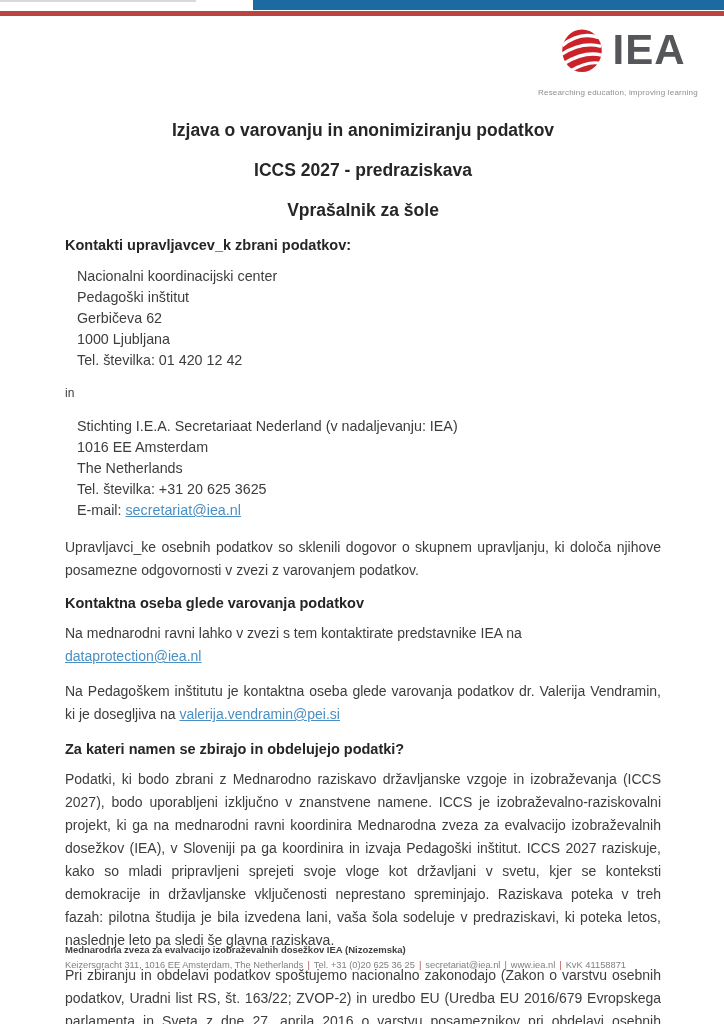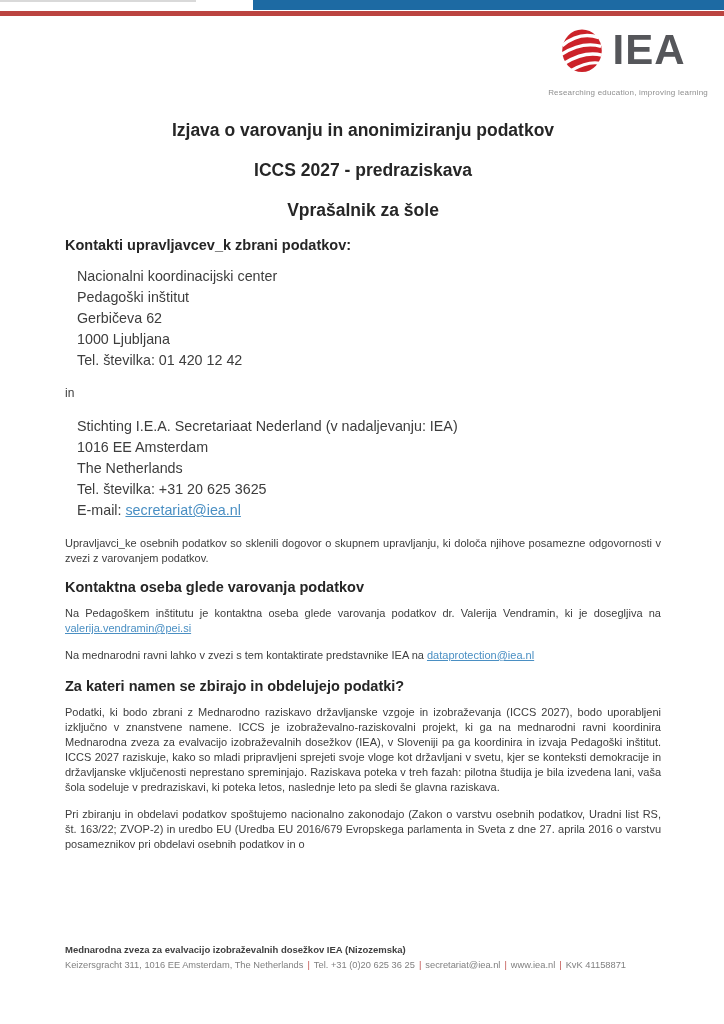--- a/index.html
+++ b/index.html
@@ -7,37 +7,37 @@
     width:724px;height:1024px;position:relative;background:#ffffff;
     font-family:"Liberation Sans","DejaVu Sans",sans-serif;
     color:#3d3d3d;overflow:hidden;
   }
   
   .bar-hairline{position:absolute;left:0;top:0;width:196px;height:2px;background:#d9d9d9;}
   .bar-blue{position:absolute;left:253px;right:0;top:0;height:10px;background:#1d6aa3;}
   .bar-red{position:absolute;left:0;right:0;top:11px;height:5px;background:#bb4440;}
 
   
-  .logo-block{position:absolute;top:26px;right:16px;width:170px;text-align:right;}
+  .logo-block{position:absolute;top:26px;right:16px;width:170px;text-align:left;}
   .logo-row{display:flex;align-items:center;justify-content:center;gap:8px;}
   .globe{display:inline-block;width:44px;height:48px;}
   .logo-text{font-size:42px;font-weight:bold;color:#55565a;letter-spacing:1px;line-height:48px;}
   .tagline{margin-top:14px;font-size:8px;color:#8f8f8f;letter-spacing:0.2px;white-space:nowrap;}
 
   
   .content{position:absolute;left:65px;top:118px;width:596px;}
   .title{font-size:17.5px;font-weight:bold;color:#262626;text-align:center;
          margin:0 0 16px;line-height:24px;}
   .title-last{margin-bottom:14px;}
   .h2{font-size:14.5px;font-weight:bold;color:#262626;margin:14px 0 10px;line-height:18px;}
   .h2-mid{margin:8px 0 10px;}
   .addr{font-size:14.3px;line-height:21px;margin:12px;}
   .addr div{white-space:nowrap;}
   .conj{font-size:12px;line-height:21px;margin:9px 0;}
-  .para{font-size:11px;line-height:15px;margin:0 0 12px;text-align:justify;color:#3d3d3d;}
+  .para{font-size:14px;line-height:23px;margin:0 0 12px;text-align:justify;color:#3d3d3d;}
   .para-first{margin-top:15px;}
   .plain{text-align:left;}
   a.link, .link{color:#4a8fc3;text-decoration:underline;cursor:pointer;}
 
   
   .footer{position:absolute;left:65px;right:60px;top:944px;}
   .footer-org{font-size:9.5px;font-weight:bold;color:#3f3f3f;margin-bottom:3px;line-height:12px;}
   .footer-line{font-size:9.3px;color:#808080;line-height:12px;white-space:nowrap;}
   .sep{color:#c0504d;margin:0 4px;}
 </style>
@@ -87,23 +87,23 @@
     <div>1016 EE Amsterdam</div>
     <div>The Netherlands</div>
     <div>Tel. številka: +31 20 625 3625</div>
     <div><span>E-mail: </span><a class="link">secretariat@iea.nl</a></div>
   </div>
 
   <p class="para para-first">Upravljavci_ke osebnih podatkov so sklenili dogovor o skupnem upravljanju, ki določa njihove posamezne odgovornosti v zvezi z varovanjem podatkov.</p>
 
   <h2 class="h2 h2-mid">Kontaktna oseba glede varovanja podatkov</h2>
 
+  <p class="para plain"><span>Na mednarodni ravni lahko v zvezi s tem kontaktirate predstavnike IEA na </span><a class="link">dataprotection@iea.nl</a></p>
+
   <p class="para"><span>Na Pedagoškem inštitutu je kontaktna oseba glede varovanja podatkov dr. Valerija Vendramin, ki je dosegljiva na </span><a class="link">valerija.vendramin@pei.si</a></p>
-
-  <p class="para plain"><span>Na mednarodni ravni lahko v zvezi s tem kontaktirate predstavnike IEA na </span><a class="link">dataprotection@iea.nl</a></p>
 
   <h2 class="h2">Za kateri namen se zbirajo in obdelujejo podatki?</h2>
 
   <p class="para">Podatki, ki bodo zbrani z Mednarodno raziskavo državljanske vzgoje in izobraževanja (ICCS 2027), bodo uporabljeni izključno v znanstvene namene. ICCS je izobraževalno-raziskovalni projekt, ki ga na mednarodni ravni koordinira Mednarodna zveza za evalvacijo izobraževalnih dosežkov (IEA), v Sloveniji pa ga koordinira in izvaja Pedagoški inštitut. ICCS 2027 raziskuje, kako so mladi pripravljeni sprejeti svoje vloge kot državljani v svetu, kjer se konteksti demokracije in državljanske vključenosti neprestano spreminjajo. Raziskava poteka v treh fazah: pilotna študija je bila izvedena lani, vaša šola sodeluje v predraziskavi, ki poteka letos, naslednje leto pa sledi še glavna raziskava.</p>
   <p class="para">Pri zbiranju in obdelavi podatkov spoštujemo nacionalno zakonodajo (Zakon o varstvu osebnih podatkov, Uradni list RS, št. 163/22; ZVOP-2) in uredbo EU (Uredba EU 2016/679 Evropskega parlamenta in Sveta z dne 27. aprila 2016 o varstvu posameznikov pri obdelavi osebnih podatkov in o</p>
 
 </main>
 
 <footer class="footer">
   <div class="footer-org">Mednarodna zveza za evalvacijo izobraževalnih dosežkov IEA (Nizozemska)</div>

